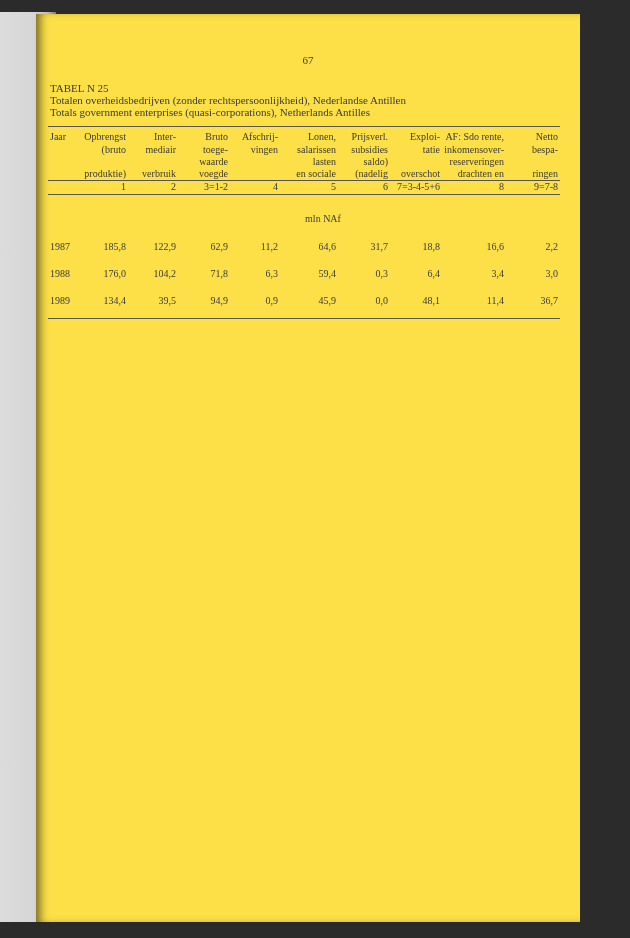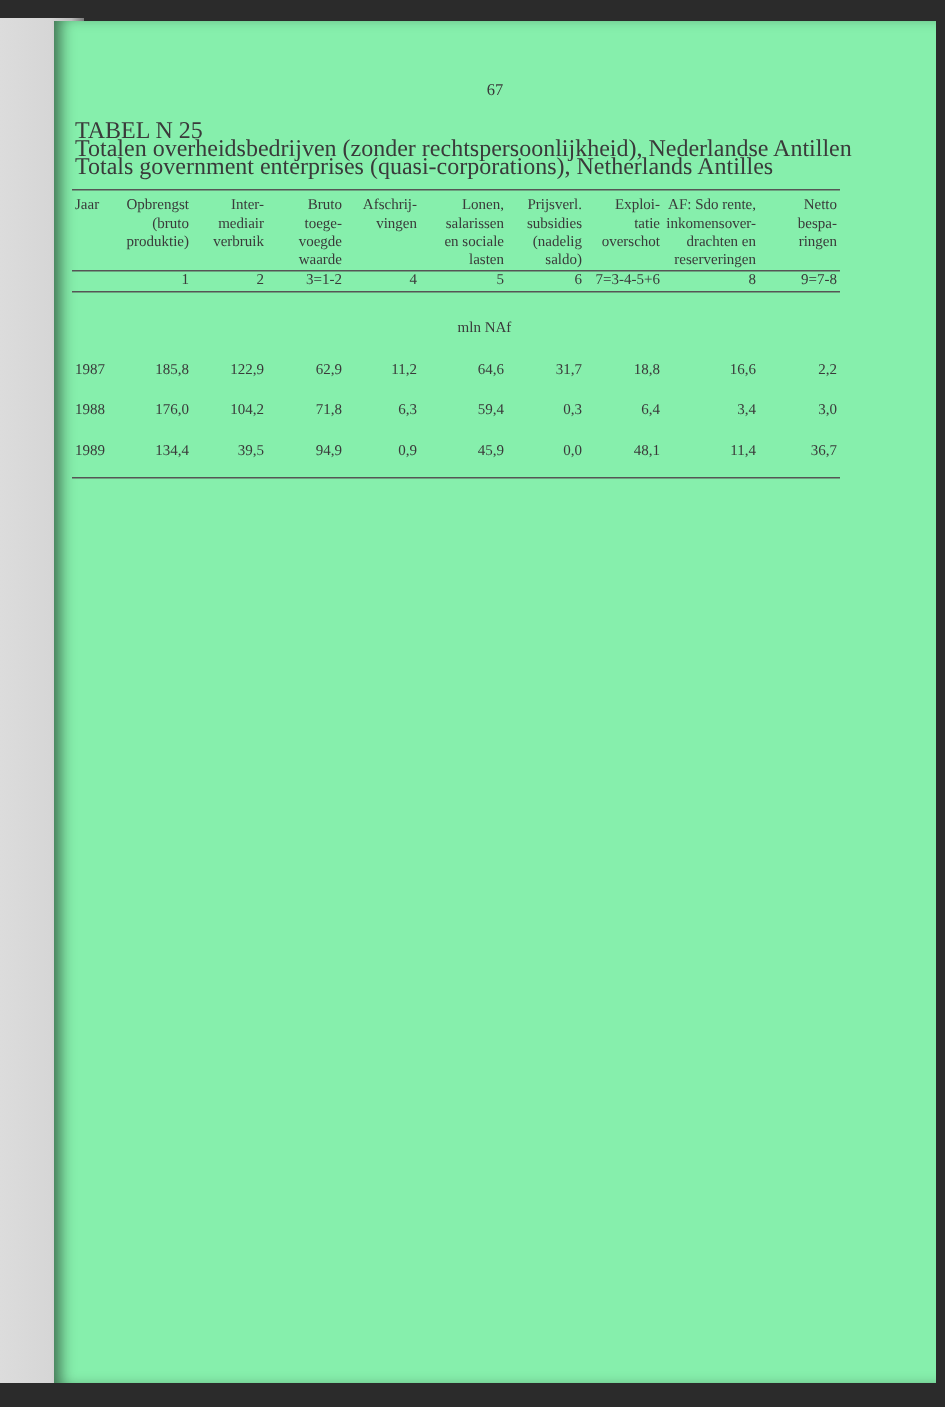--- a/index.html
+++ b/index.html
@@ -8,26 +8,26 @@
     background:#2b2b2b;
     font-family:"Liberation Serif", "DejaVu Serif", serif;
     color:#3a3a3a;
   }
   .prev-page {
     position:absolute; left:0; top:12px; width:56px; height:910px;
     background:linear-gradient(to right,#dcdcdc 0%,#d6d6d6 60%,#bdbdbd 85%,#7a7a7a 100%);
   }
   .prev-text { position:absolute; font-size:10px; color:#444; right:4px; }
   .page {
-    position:absolute; left:36px; top:14px; width:588px; height:908px;
-    background:#86efac;
+    position:absolute; left:36px; top:14px; width:544px; height:908px;
+    background:#fde047;
     box-shadow: inset 8px 0 10px -4px rgba(0,0,0,0.55);
   }
   .page-number { position:absolute; top:40px; left:0; width:100%; text-align:center; font-size:11px; }
-  .title-block { position:absolute; left:14px; top:68px; font-size:16px; line-height:12px; }
+  .title-block { position:absolute; left:14px; top:68px; font-size:11px; line-height:12px; }
   .table-wrap { position:absolute; left:12px; top:112px; width:512px; }
   table { width:100%; border-collapse:collapse; font-size:10px; line-height:12px; }
   td, th { padding:0 2px; font-weight:normal; vertical-align:top; text-align:right; }
   th:first-child, td:first-child { text-align:left; }
   .rule-top { border-top:1.5px solid #555; }
   .hdr th { padding-top:4px; padding-bottom:1px; }
   .num-row td { border-top:1px solid #555; border-bottom:1.5px solid #555; padding-top:0; padding-bottom:1px; }
   .unit-row td { text-align:center; padding-top:18px; padding-bottom:8px; }
   .data-row td { height:27px; vertical-align:middle; }
   .end-rule td { border-bottom:1.5px solid #555; height:4px; }
@@ -88,41 +88,41 @@
           <th>toege-</th>
           <th>vingen</th>
           <th>salarissen</th>
           <th>subsidies</th>
           <th>tatie</th>
           <th>inkomensover-</th>
           <th>bespa-</th>
         </tr>
         <tr>
           <th></th>
+          <th></th>
+          <th></th>
+          <th>waarde</th>
+          <th></th>
+          <th>lasten</th>
+          <th>saldo)</th>
+          <th></th>
+          <th>reserveringen</th>
+          <th></th>
+        </tr>
+        <tr>
+          <th></th>
           <th>produktie)</th>
           <th>verbruik</th>
           <th>voegde</th>
           <th></th>
           <th>en sociale</th>
           <th>(nadelig</th>
           <th>overschot</th>
           <th>drachten en</th>
           <th>ringen</th>
-        </tr>
-        <tr>
-          <th></th>
-          <th></th>
-          <th></th>
-          <th>waarde</th>
-          <th></th>
-          <th>lasten</th>
-          <th>saldo)</th>
-          <th></th>
-          <th>reserveringen</th>
-          <th></th>
         </tr>
         <tr class="num-row">
           <td></td>
           <td>1</td>
           <td>2</td>
           <td>3=1-2</td>
           <td>4</td>
           <td>5</td>
           <td>6</td>
           <td>7=3-4-5+6</td>

